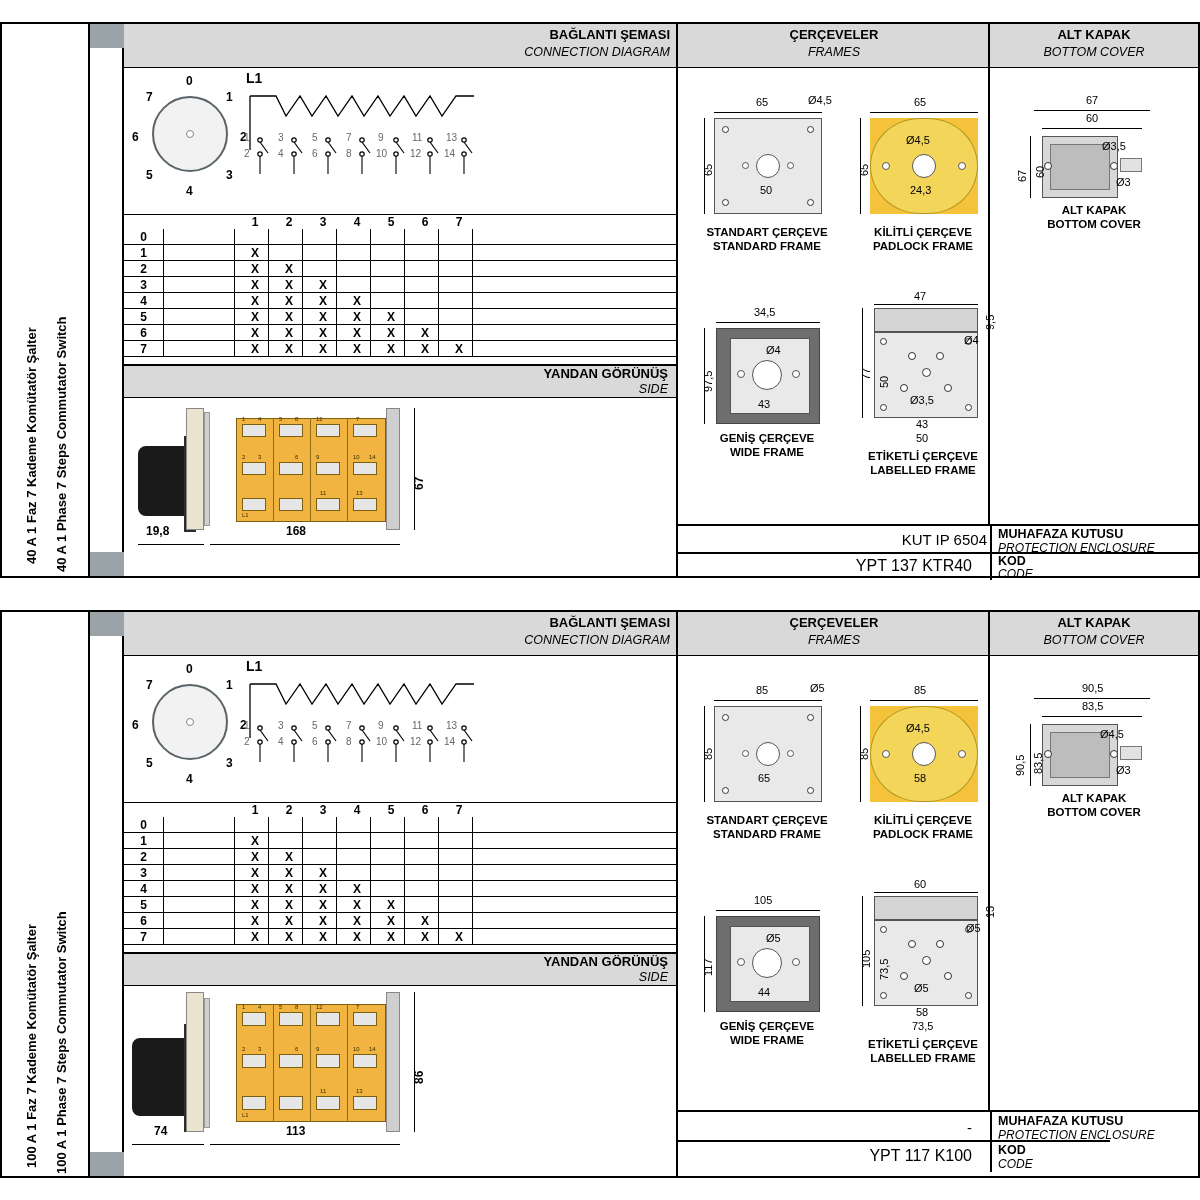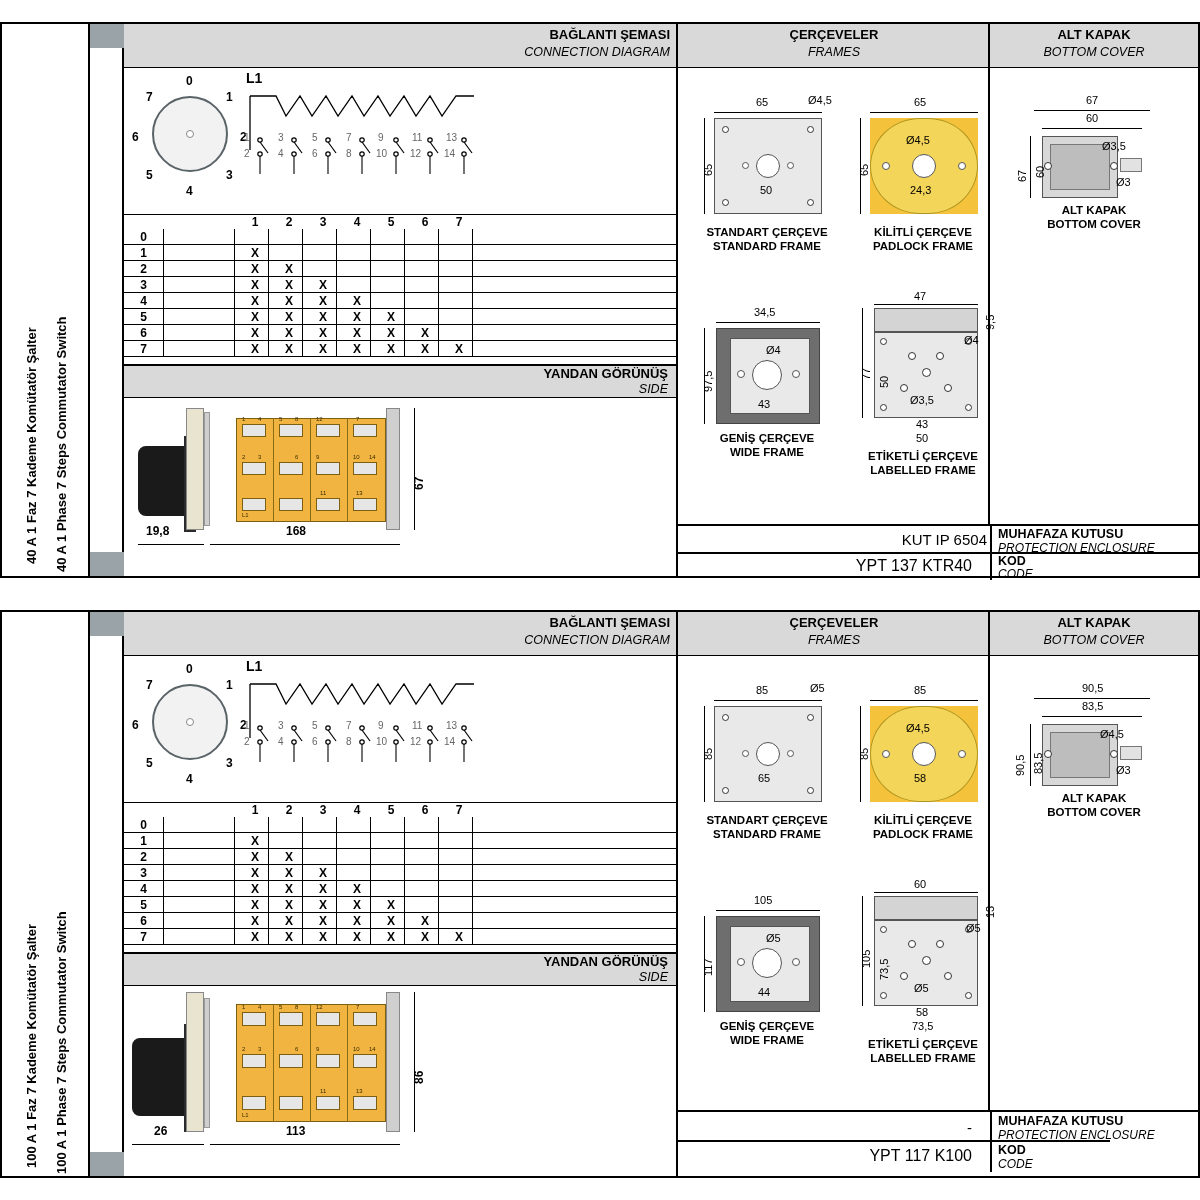--- a/index.html
+++ b/index.html
@@ -740,21 +740,21 @@
       <div class="tnum" style="left:134px; top:58px;">3</div>
       <div class="tnum" style="left:171px; top:58px;">6</div>
       <div class="tnum" style="left:192px; top:58px;">9</div>
       <div class="tnum" style="left:229px; top:58px;">10</div>
       <div class="tnum" style="left:245px; top:58px;">14</div>
       <div class="tnum" style="left:232px; top:100px;">13</div>
       <div class="tnum" style="left:196px; top:100px;">11</div>
       <div class="tnum" style="left:118px; top:124px;">L1</div>
 
       <div class="dimline" style="left:8px; top:156px; width:72px; height:1px;"></div>
-      <div class="dimtxt" style="left:30px; top:136px;">26</div>
+      <div class="dimtxt" style="left:30px; top:136px;">74</div>
       <div class="dimline" style="left:86px; top:156px; width:190px; height:1px;"></div>
       <div class="dimtxt" style="left:162px; top:136px;">113</div>
       <div class="dimline" style="left:290px; top:4px; width:1px; height:140px;"></div>
       <div class="dimtxt rot90" style="left:288px; top:96px;">86</div>
     </div>
 
     <div class="frm" style="left:690px; top:56px; width:150px; height:190px;">
       <div class="sqgrey" style="left:22px; top:38px; width:108px; height:96px;"></div>
       <div class="holed" style="left:30px; top:46px; width:7px; height:7px;"></div>
       <div class="holed" style="left:115px; top:46px; width:7px; height:7px;"></div>

